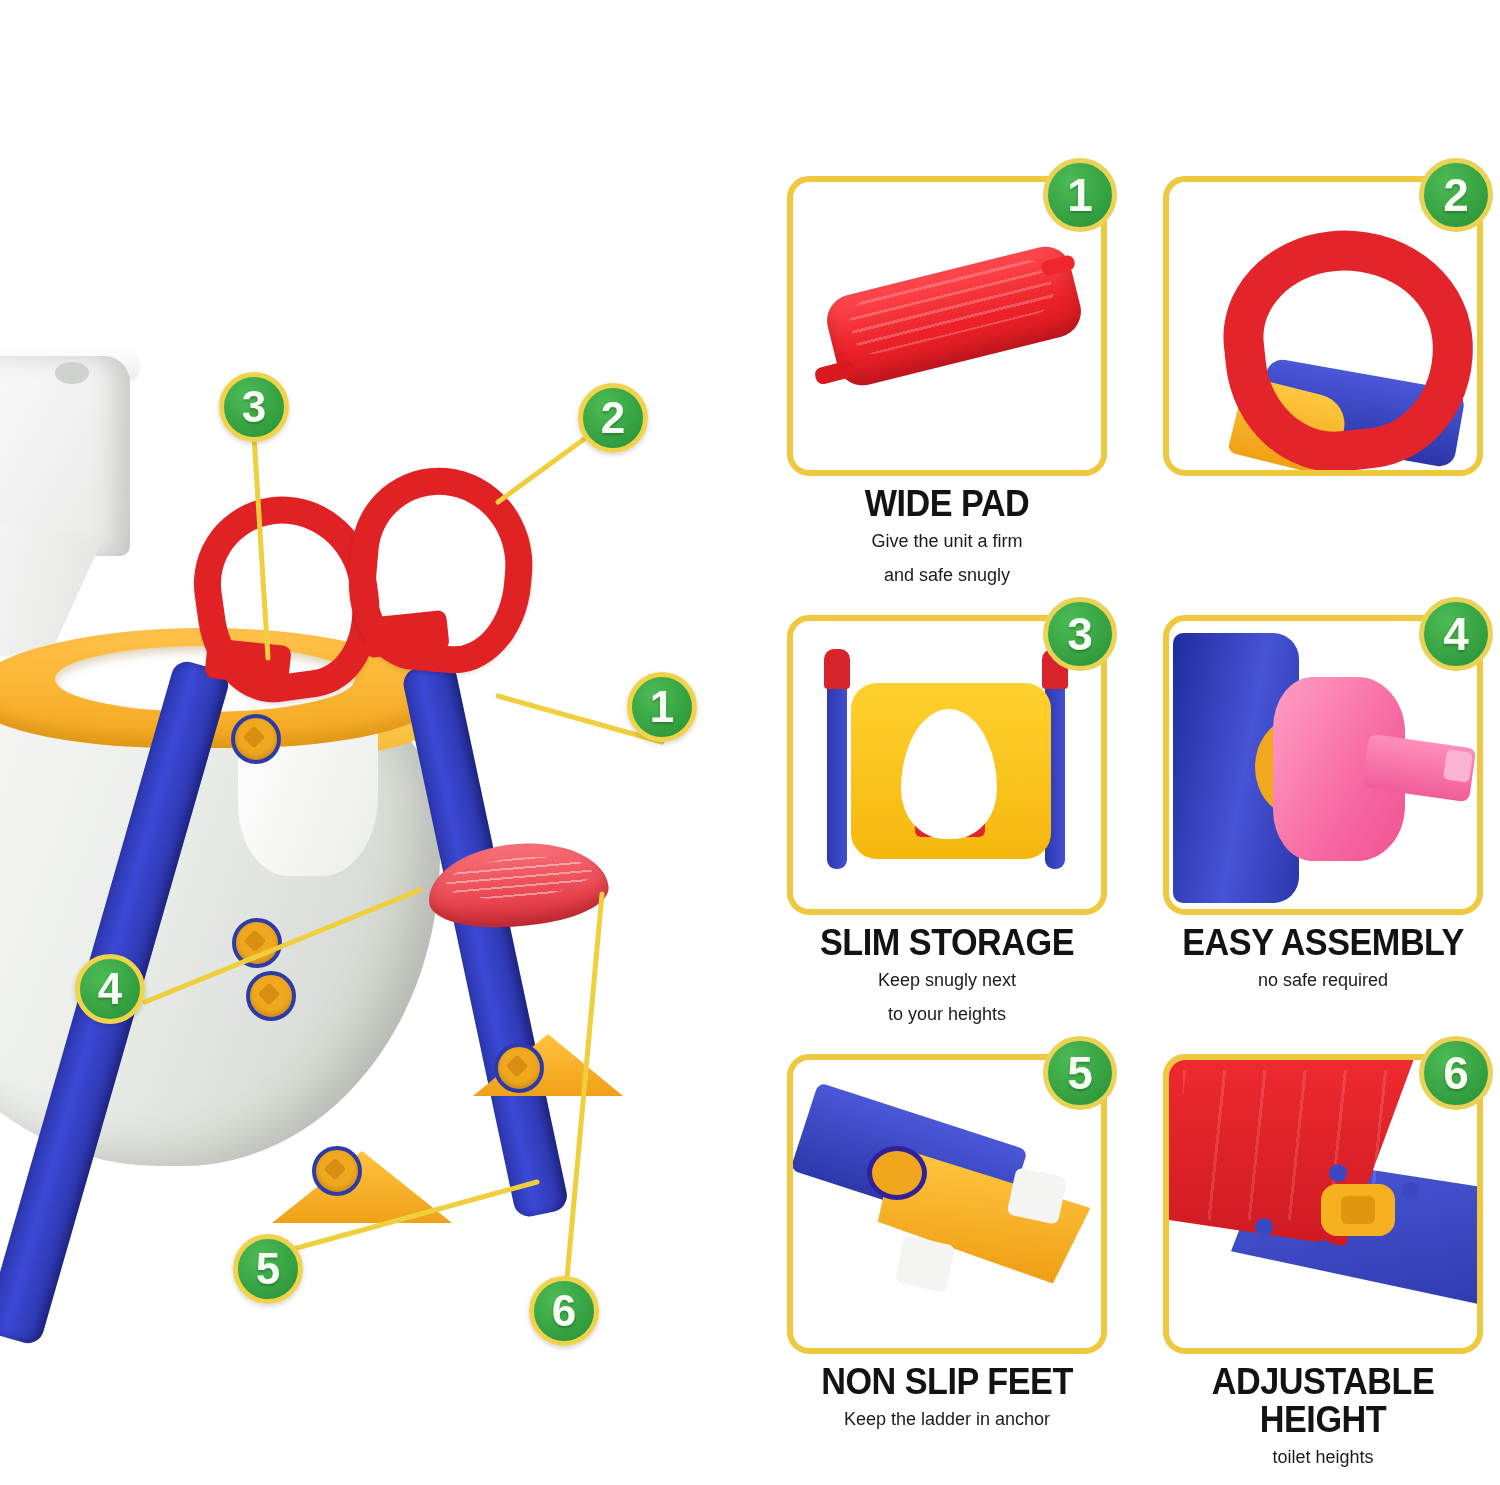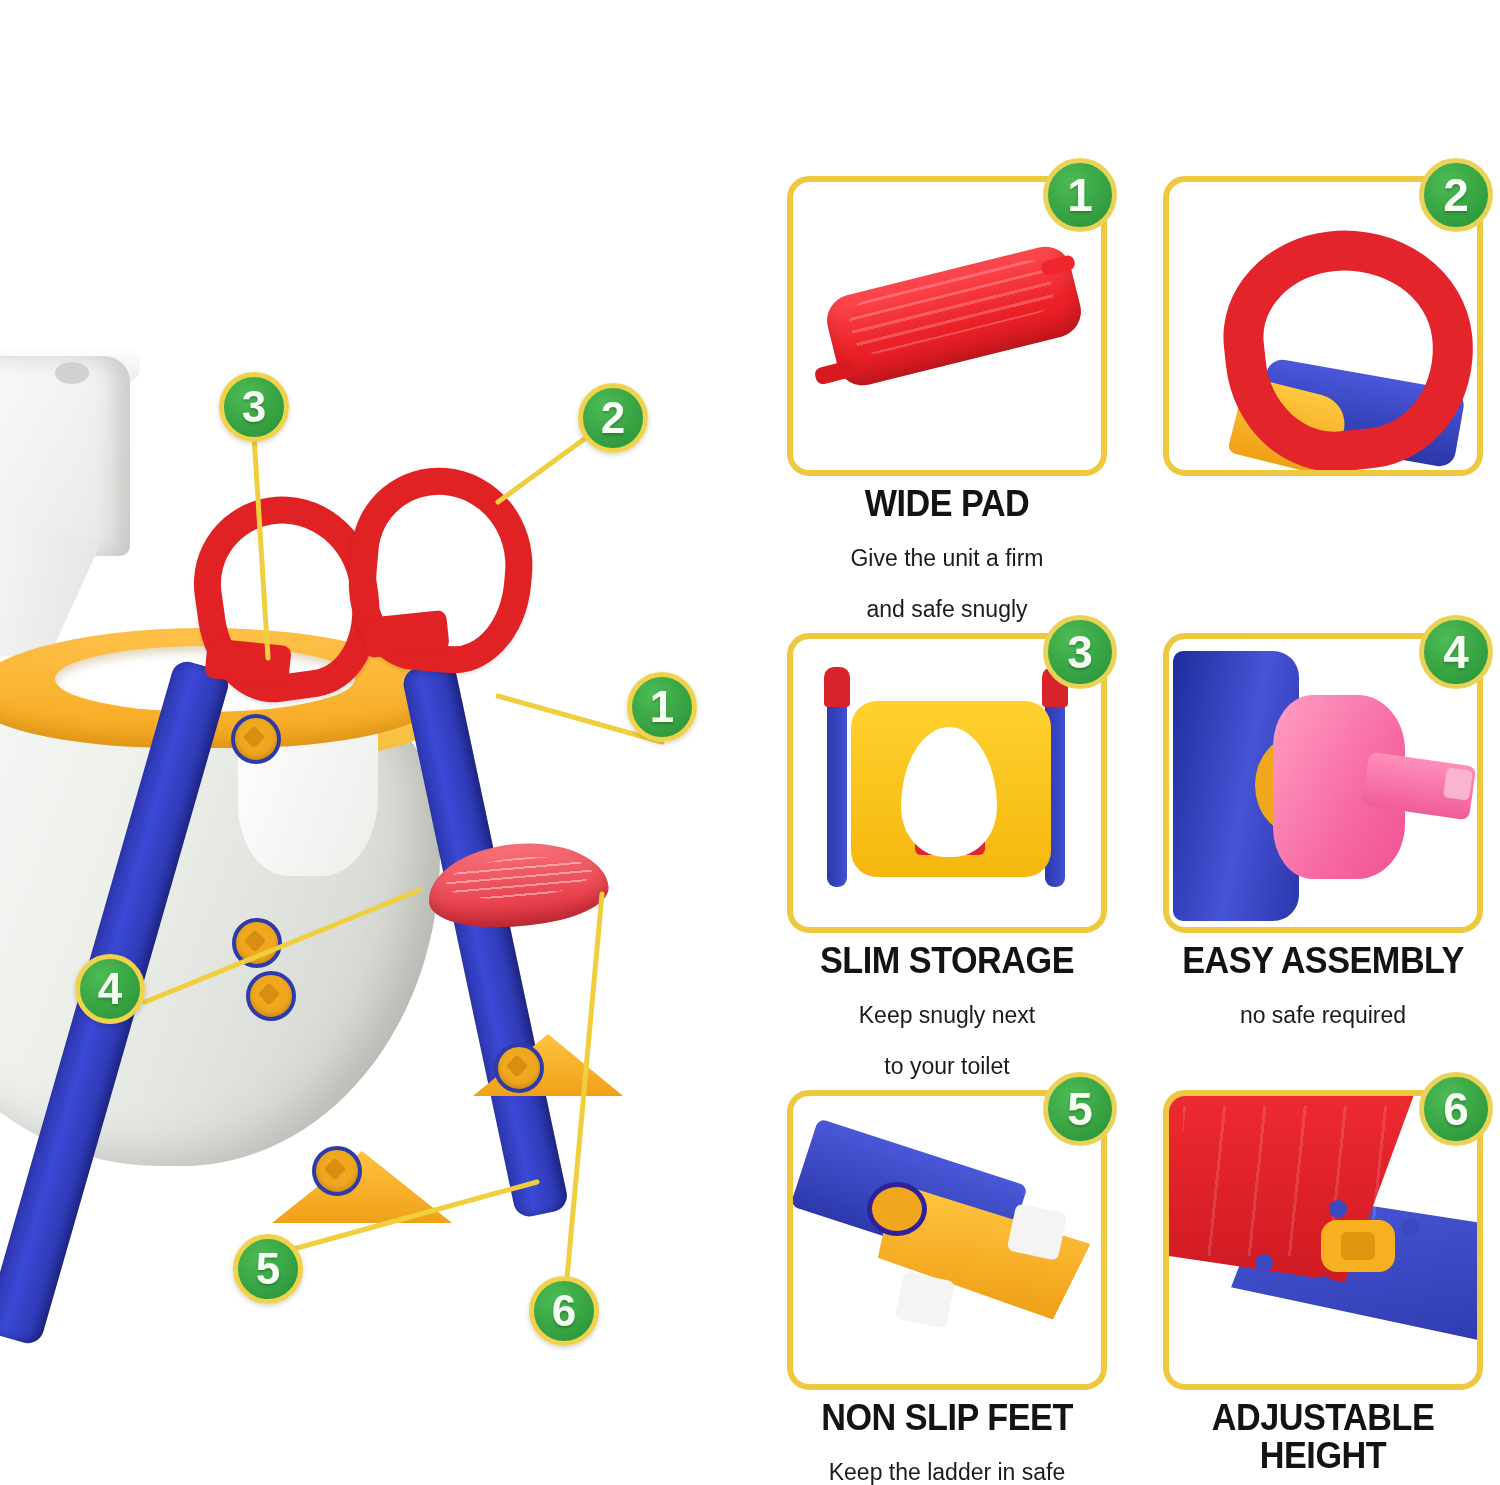--- a/index.html
+++ b/index.html
@@ -110,21 +110,21 @@
   .frame-photo{position:absolute;left:0;top:0;right:0;bottom:0;overflow:hidden;border-radius:16px;}
   .cell-badge{position:absolute;right:-16px;top:-24px;width:74px;height:74px;border-radius:50%;
       background:radial-gradient(circle at 36% 30%,#4cbb55,#2f9a3c 78%);
       border:5px solid #e9d256;box-sizing:border-box;z-index:5;
       display:flex;align-items:center;justify-content:center;
       color:#f6fff4;font-size:46px;font-weight:bold;line-height:1;
       text-shadow:0 2px 3px rgba(0,0,0,.25);}
   .cap{width:340px;text-align:center;margin-top:9px;}
   .cap-title{font-size:36px;font-weight:bold;color:#131313;line-height:38px;
       letter-spacing:-.5px;transform:scaleX(.95);}
-  .cap-sub{font-size:23px;color:#1b1b1b;line-height:31px;margin-top:20px;}
+  .cap-sub{font-size:18px;color:#1b1b1b;line-height:31px;margin-top:3px;}
 
   
   .pad{position:absolute;left:36px;top:88px;width:250px;height:92px;
       background:linear-gradient(180deg,#ff4a50,#ec2128 60%,#d81a22);
       border-radius:26px;transform:rotate(-14deg);
       box-shadow:inset 0 -9px 16px rgba(150,15,22,.45);}
   .pad-grooves{position:absolute;left:56px;top:98px;width:205px;height:54px;
       background:repeating-linear-gradient(180deg,rgba(255,255,255,.22) 0 3px,transparent 3px 13px);
       border-radius:20px;transform:rotate(-14deg);}
   .pad-tab-a{position:absolute;left:248px;top:76px;width:34px;height:15px;background:#ef262d;
@@ -289,21 +289,21 @@
             <div class="seat3-cap s3-cr"></div>
           <div class="seat3"></div>
             <div class="seat3-red"></div>
             <div class="seat3-hole"></div>
         </div>
         <div class="cell-badge">3</div>
       </div>
       <div class="cap">
         <div class="cap-title">SLIM STORAGE</div>
         <div class="cap-sub">Keep snugly next</div>
-        <div class="cap-sub">to your toilet</div>
+        <div class="cap-sub">to your heights</div>
       </div>
     </div>
 
     <div class="cell">
       <div class="frame">
         <div class="frame-photo">
           <div class="post4"></div>
             <div class="knob4-or"></div>
           <div class="knob4-pink"></div>
             <div class="knob4-stem"></div>
@@ -323,21 +323,21 @@
           <div class="foot5-blue"></div>
             <div class="foot5-yel"></div>
           <div class="foot5-pad1"></div>
             <div class="foot5-pad2"></div>
             <div class="foot5-knob"></div>
         </div>
         <div class="cell-badge">5</div>
       </div>
       <div class="cap">
         <div class="cap-title">NON SLIP FEET</div>
-        <div class="cap-sub">Keep the ladder in safe</div>
+        <div class="cap-sub">Keep the ladder in anchor</div>
       </div>
     </div>
 
     <div class="cell">
       <div class="frame">
         <div class="frame-photo">
           <div class="blue6"></div>
           <div class="red6"></div>
             <div class="red6-ribs"></div>
           <div class="stud6 st-a"></div>

